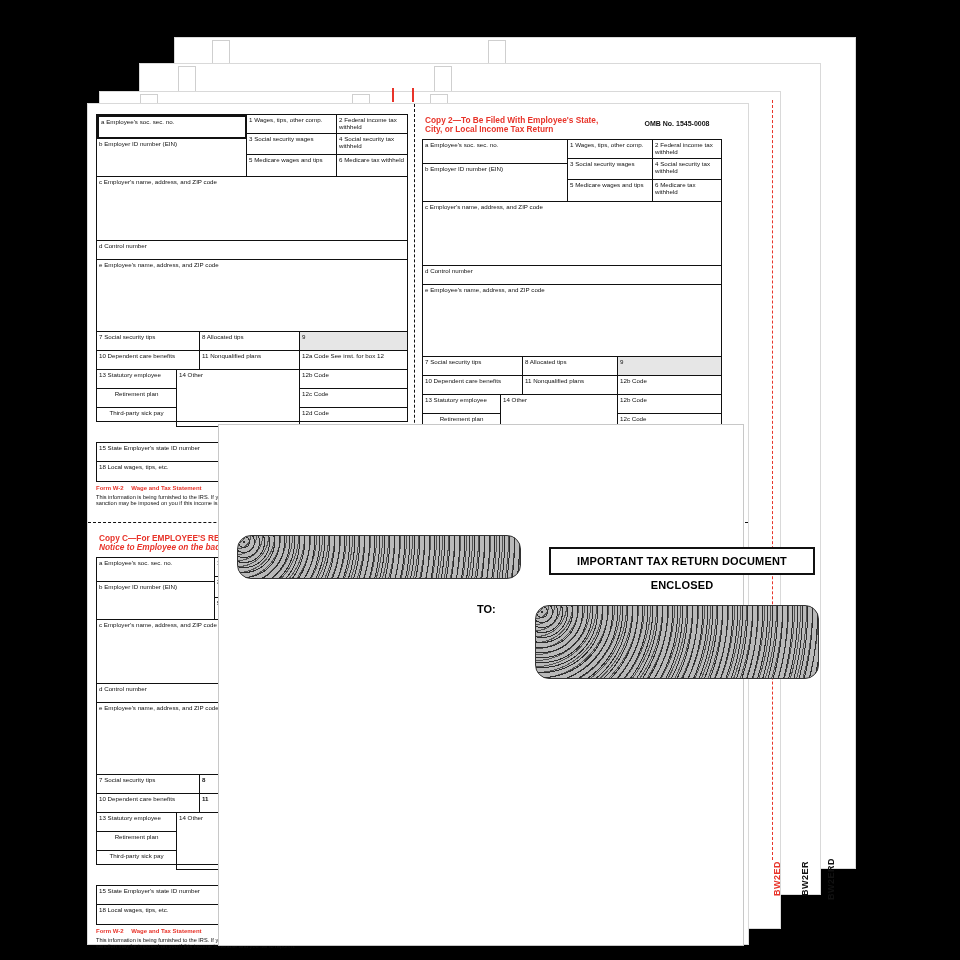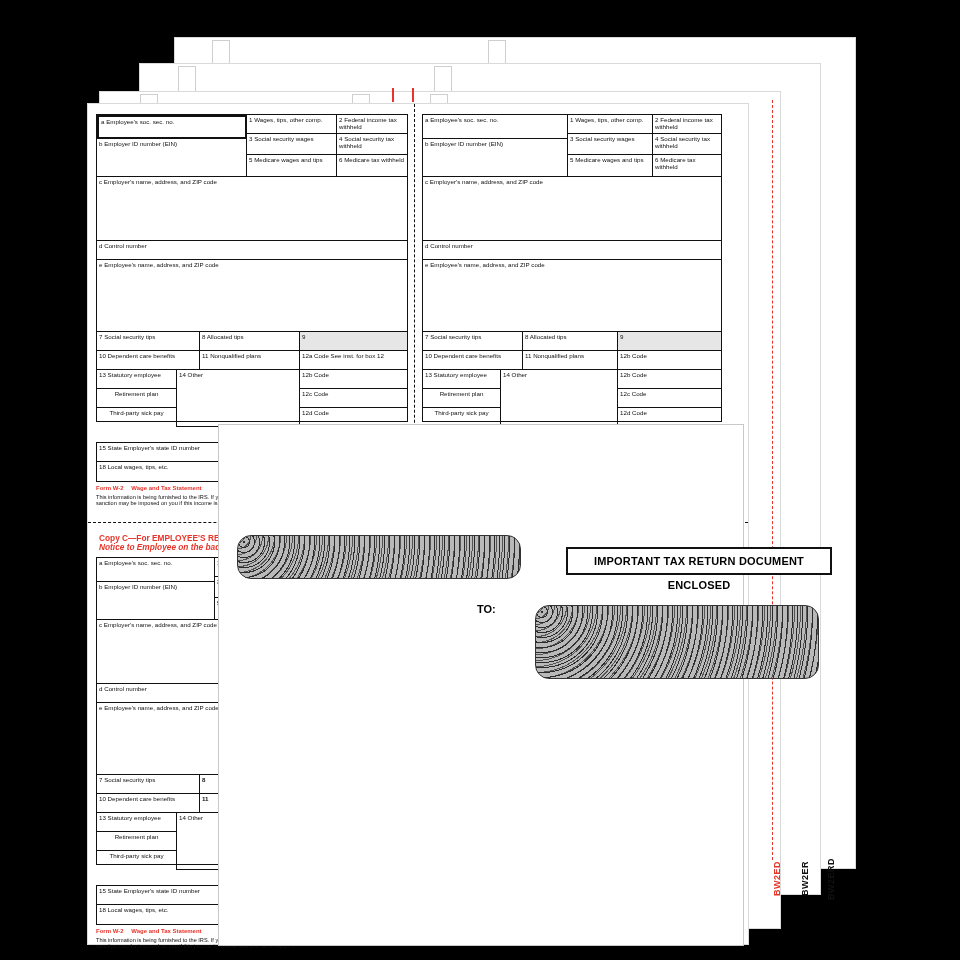--- a/index.html
+++ b/index.html
@@ -38,21 +38,21 @@
   .dashh{position:absolute;border-top:1px dashed #111;}
 
   
   .envelope{position:absolute;background:#fff;border:1px solid #c8c8c8;}
   .win{position:absolute;background:
         repeating-radial-gradient(circle at 6px 6px,#2b2b2b 0 1px,transparent 1px 5px),
         repeating-radial-gradient(circle at 0 0,#555 0 1px,transparent 1px 6px),
         #b9b9b9;
         border:1px solid #333;border-radius:14px;overflow:hidden;}
   .imp{position:absolute;border:2px solid #111;background:#fff;
-       font-size:11px;font-weight:bold;text-align:center;letter-spacing:.2px;margin-left:17px;}
+       font-size:11px;font-weight:bold;text-align:center;letter-spacing:.2px;}
   .to{position:absolute;font-size:11px;font-weight:bold;}
 
   .tiny{font-size:5.6px;line-height:6.4px;}
 </style>
 </head>
 <body>
 
 <div class="stage">
 
   <div class="sheet" style="left:175px;top:38px;width:680px;height:830px;"></div>
@@ -131,20 +131,25 @@
     <div class="ftr" style="position:relative;margin-top:3px;width:310px;height:34px;">
       <span class="red">Form W-2</span>
       <span class="red" style="margin-left:6px;">Wage and Tax Statement</span>
       <span class="year" style="position:absolute;left:160px;top:-3px;">2024</span>
       <span style="position:absolute;left:228px;top:1px;">Dept. of the Treasury - IRS</span>
       <div class="tiny" style="margin-top:2px;width:300px;">This information is being furnished to the IRS. If you are required to file a tax return, a negligence penalty or other sanction may be imposed on you if this income is taxable and you fail to report it.</div>
     </div>
   </div>
 
   <div class="w2" style="left:422px;top:114px;width:312px;height:390px;">
+    <div class="hdr" style="position:relative;height:22px;">
+      <div class="t1">Copy 2—To Be Filed With Employee's State,</div>
+      <div class="t1">City, or Local Income Tax Return</div>
+      <div class="omb" style="position:absolute;right:2px;top:6px;width:110px;">OMB No. 1545-0008</div>
+    </div>
 
     <div class="grid" style="width:298px;height:306px;">
       <div class="cell" style="left:0;top:0;width:145px;height:24px;">a Employee's soc. sec. no.</div>
       <div class="cell" style="left:0;top:24px;width:145px;height:38px;">b Employer ID number (EIN)</div>
       <div class="cell" style="left:0;top:62px;width:298px;height:64px;border-right:none;">c Employer's name, address, and ZIP code</div>
       <div class="cell" style="left:0;top:126px;width:298px;height:19px;border-right:none;">d Control number</div>
       <div class="cell" style="left:0;top:145px;width:298px;height:72px;border-right:none;">e Employee's name, address, and ZIP code</div>
 
       <div class="cell" style="left:145px;top:0;width:85px;height:19px;">1 Wages, tips, other comp.</div>
       <div class="cell" style="left:230px;top:0;width:68px;height:19px;border-right:none;">2 Federal income tax withheld</div>

